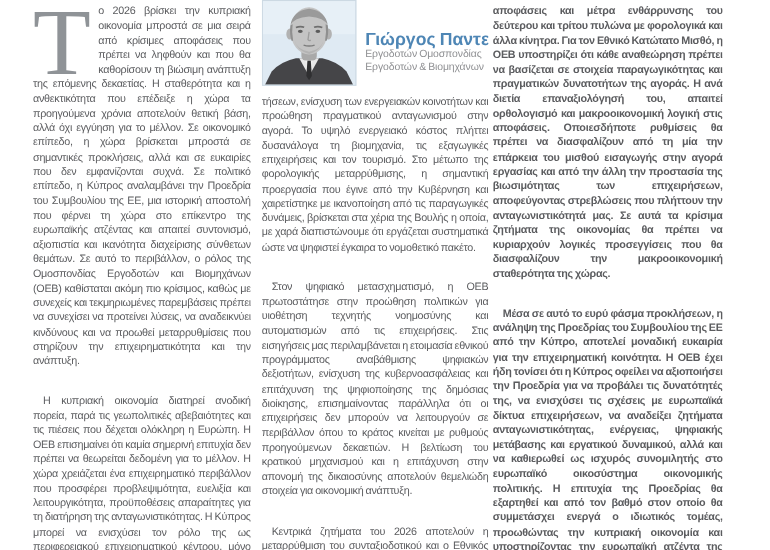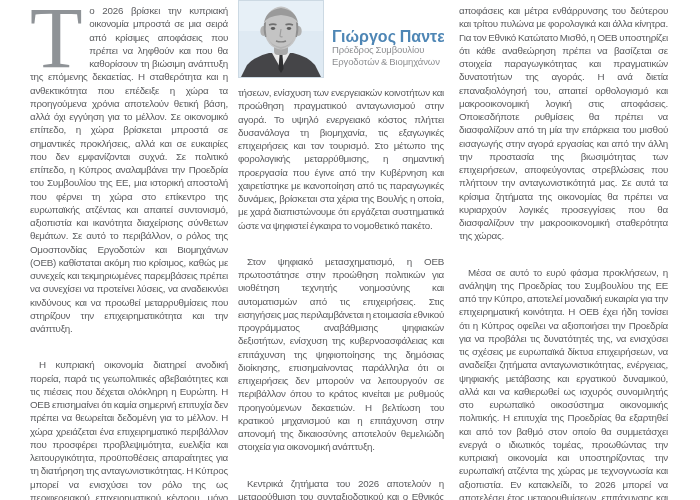--- a/index.html
+++ b/index.html
@@ -17,21 +17,21 @@
     overflow:hidden;
     color:#5b5c5f;
     font-size:9.8px;
     line-height:13.25px;
     letter-spacing:-0.25px;
     word-spacing:-0.6px;
     text-align:justify;
   }
   .col-1{left:30px;width:198px;}
   .col-2{left:238px;width:206px;top:0;height:500px;}
-  .col-3{left:459px;width:209px;}
+  .col-3{left:448px;width:209px;font-weight:bold;}
   .para{margin:0;padding:0;}
   .para.indent{text-indent:9px;margin-top:23px;}
   .dropcap{
     float:left;
     font-family:"Liberation Serif","DejaVu Serif",serif;
     font-size:86px;
     line-height:63px;
     color:#8f9397;
     margin:3px 7px 0 0;
   }
@@ -110,21 +110,21 @@
 
           <path d="M42,28 L41,35 Q42,36.5 43.5,35.5" stroke="#9e9e9e" stroke-width="1.2" fill="none"></path>
 
           <path d="M37,40 Q42,41.8 47,40" stroke="#7d7d7d" stroke-width="1.4" fill="none"></path>
 
           <path d="M29,36 Q31,45 42,48 Q53,45 55,36 Q53,44 42,46 Q31,44 29,36 Z" fill="#a5a5a5" opacity="0.55"></path>
         </svg>
       </div>
       <div class="caption">
         <div class="author-name">Γιώργος Παντελίδης</div>
-        <div class="author-role">Πρόεδρος Συμβουλίου</div>
+        <div class="author-role">Εργοδοτών Ομοσπονδίας</div>
         <div class="author-role">Εργοδοτών &amp; Βιομηχάνων</div>
       </div>
     </div>
     <p class="para">τήσεων, ενίσχυση των ενεργειακών κοινοτήτων και προώθηση πραγματικού ανταγωνισμού στην αγορά. Το υψηλό ενεργειακό κόστος πλήττει δυσανάλογα τη βιομηχανία, τις εξαγωγικές επιχειρήσεις και τον τουρισμό. Στο μέτωπο της φορολογικής μεταρρύθμισης, η σημαντική προεργασία που έγινε από την Κυβέρνηση και χαιρετίστηκε με ικανοποίηση από τις παραγωγικές δυνάμεις, βρίσκεται στα χέρια της Βουλής η οποία, με χαρά διαπιστώνουμε ότι εργάζεται συστηματικά ώστε να ψηφιστεί έγκαιρα το νομοθετικό πακέτο.</p>
     <p class="para indent">Στον ψηφιακό μετασχηματισμό, η ΟΕΒ πρωτοστάτησε στην προώθηση πολιτικών για υιοθέτηση τεχνητής νοημοσύνης και αυτοματισμών από τις επιχειρήσεις. Στις εισηγήσεις μας περιλαμβάνεται η ετοιμασία εθνικού προγράμματος αναβάθμισης ψηφιακών δεξιοτήτων, ενίσχυση της κυβερνοασφάλειας και επιτάχυνση της ψηφιοποίησης της δημόσιας διοίκησης, επισημαίνοντας παράλληλα ότι οι επιχειρήσεις δεν μπορούν να λειτουργούν σε περιβάλλον όπου το κράτος κινείται με ρυθμούς προηγούμενων δεκαετιών. Η βελτίωση του κρατικού μηχανισμού και η επιτάχυνση στην απονομή της δικαιοσύνης αποτελούν θεμελιώδη στοιχεία για οικονομική ανάπτυξη.</p>
     <p class="para indent">Κεντρικά ζητήματα του 2026 αποτελούν η μεταρρύθμιση του συνταξιοδοτικού και ο Εθνικός Κατώτατος Μισθός. Η πρώτη ουσιαστική μεταρρύθμιση του συνταξιοδοτικού μας συστήματος μετά το 1980 βρίσκεται υπό επεξεργασία. Προβλήματα που έρχονται από το χθες, όπως για παράδειγμα η ανισότητα του ποσού της σύνταξης</p>
   </div>
 
   <div class="col col-3">
     <p class="para">αποφάσεις και μέτρα ενθάρρυνσης του δεύτερου και τρίτου πυλώνα με φορολογικά και άλλα κίνητρα. Για τον Εθνικό Κατώτατο Μισθό, η ΟΕΒ υποστηρίζει ότι κάθε αναθεώρηση πρέπει να βασίζεται σε στοιχεία παραγωγικότητας και πραγματικών δυνατοτήτων της αγοράς. Η ανά διετία επαναξιολόγησή του, απαιτεί ορθολογισμό και μακροοικονομική λογική στις αποφάσεις. Οποιεσδήποτε ρυθμίσεις θα πρέπει να διασφαλίζουν από τη μία την επάρκεια του μισθού εισαγωγής στην αγορά εργασίας και από την άλλη την προστασία της βιωσιμότητας των επιχειρήσεων, αποφεύγοντας στρεβλώσεις που πλήττουν την ανταγωνιστικότητά μας. Σε αυτά τα κρίσιμα ζητήματα της οικονομίας θα πρέπει να κυριαρχούν λογικές προσεγγίσεις που θα διασφαλίζουν την μακροοικονομική σταθερότητα της χώρας.</p>

